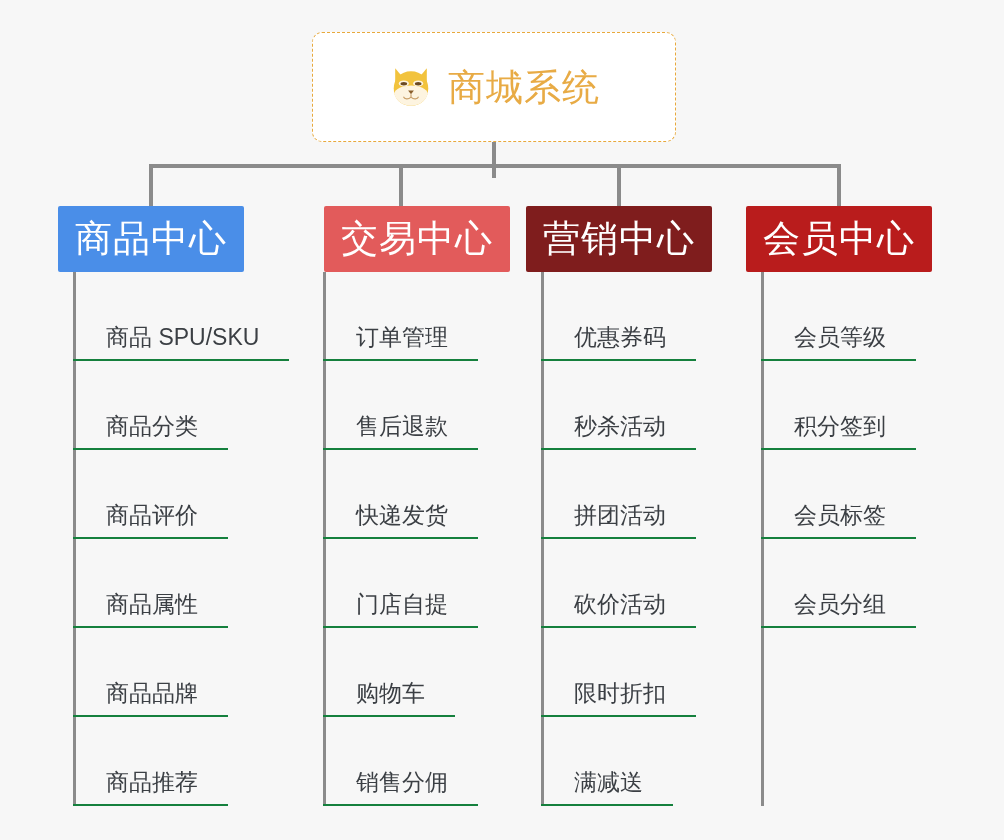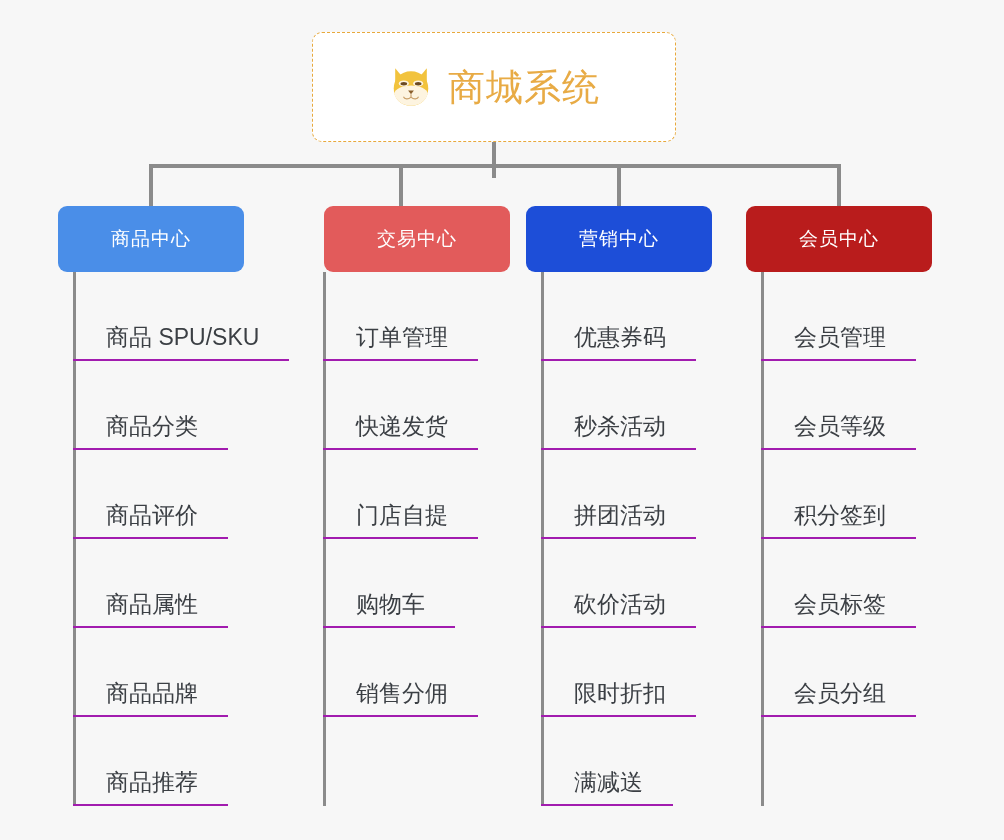--- a/index.html
+++ b/index.html
@@ -58,26 +58,26 @@
   .conn-h { height: 4px; }
 
   
   .branch {
     position: absolute;
     top: 206px;
   }
   .branch-header {
     box-sizing: border-box;
     height: 66px;
-    border-radius: 9px;
+    border-radius: 2px;
     display: flex;
     align-items: center;
     justify-content: center;
     color: #ffffff;
-    font-size: 19px;
+    font-size: 37px;
     letter-spacing: 1px;
     white-space: nowrap;
   }
   .branch-body {
     position: relative;
     margin-top: 0;
   }
   .spine {
     position: absolute;
     left: 15px;
@@ -88,21 +88,21 @@
   .leaf {
     position: relative;
     height: 89px;
     display: flex;
     align-items: flex-end;
     padding-left: 15px;
     box-sizing: border-box;
   }
   .leaf-inner {
     display: inline-block;
-    border-bottom: 2px solid #a21caf;
+    border-bottom: 2px solid #15803d;
     padding: 0 30px 7px 33px;
     font-size: 23px;
     color: #3b3f44;
     white-space: nowrap;
     line-height: 1.25;
   }
 </style>
 </head>
 <body style="background: rgb(247, 247, 247);">
 
@@ -163,36 +163,39 @@
   <div class="branch" style="left:308px; width:186px;">
     <div class="branch-header" style="width: 186px; background: rgb(226, 91, 91); margin-left: 16px;">
       <span>交易中心</span>
     </div>
     <div class="branch-body">
       <div class="spine" style="height:534px;"></div>
       <div class="leaf">
           <span class="leaf-inner">订单管理</span>
         </div>
       <div class="leaf">
+          <span class="leaf-inner">售后退款</span>
+        </div>
+      <div class="leaf">
           <span class="leaf-inner">快递发货</span>
         </div>
       <div class="leaf">
           <span class="leaf-inner">门店自提</span>
         </div>
       <div class="leaf">
           <span class="leaf-inner">购物车</span>
         </div>
       <div class="leaf">
           <span class="leaf-inner">销售分佣</span>
         </div>
     </div>
   </div>
 
   <div class="branch" style="left:526px; width:186px;">
-    <div class="branch-header" style="width: 186px; background: #1d4ed8;">
+    <div class="branch-header" style="width: 186px; background: #7f1d1d;">
       <span>营销中心</span>
     </div>
     <div class="branch-body">
       <div class="spine" style="height:534px;"></div>
       <div class="leaf">
           <span class="leaf-inner">优惠券码</span>
         </div>
       <div class="leaf">
           <span class="leaf-inner">秒杀活动</span>
         </div>
@@ -211,23 +214,20 @@
     </div>
   </div>
 
   <div class="branch" style="left:746px; width:186px;">
     <div class="branch-header" style="width: 186px; background: #b91c1c;">
       <span>会员中心</span>
     </div>
     <div class="branch-body">
       <div class="spine" style="height:534px;"></div>
       <div class="leaf">
-          <span class="leaf-inner">会员管理</span>
-        </div>
-      <div class="leaf">
           <span class="leaf-inner">会员等级</span>
         </div>
       <div class="leaf">
           <span class="leaf-inner">积分签到</span>
         </div>
       <div class="leaf">
           <span class="leaf-inner">会员标签</span>
         </div>
       <div class="leaf">
           <span class="leaf-inner">会员分组</span>

